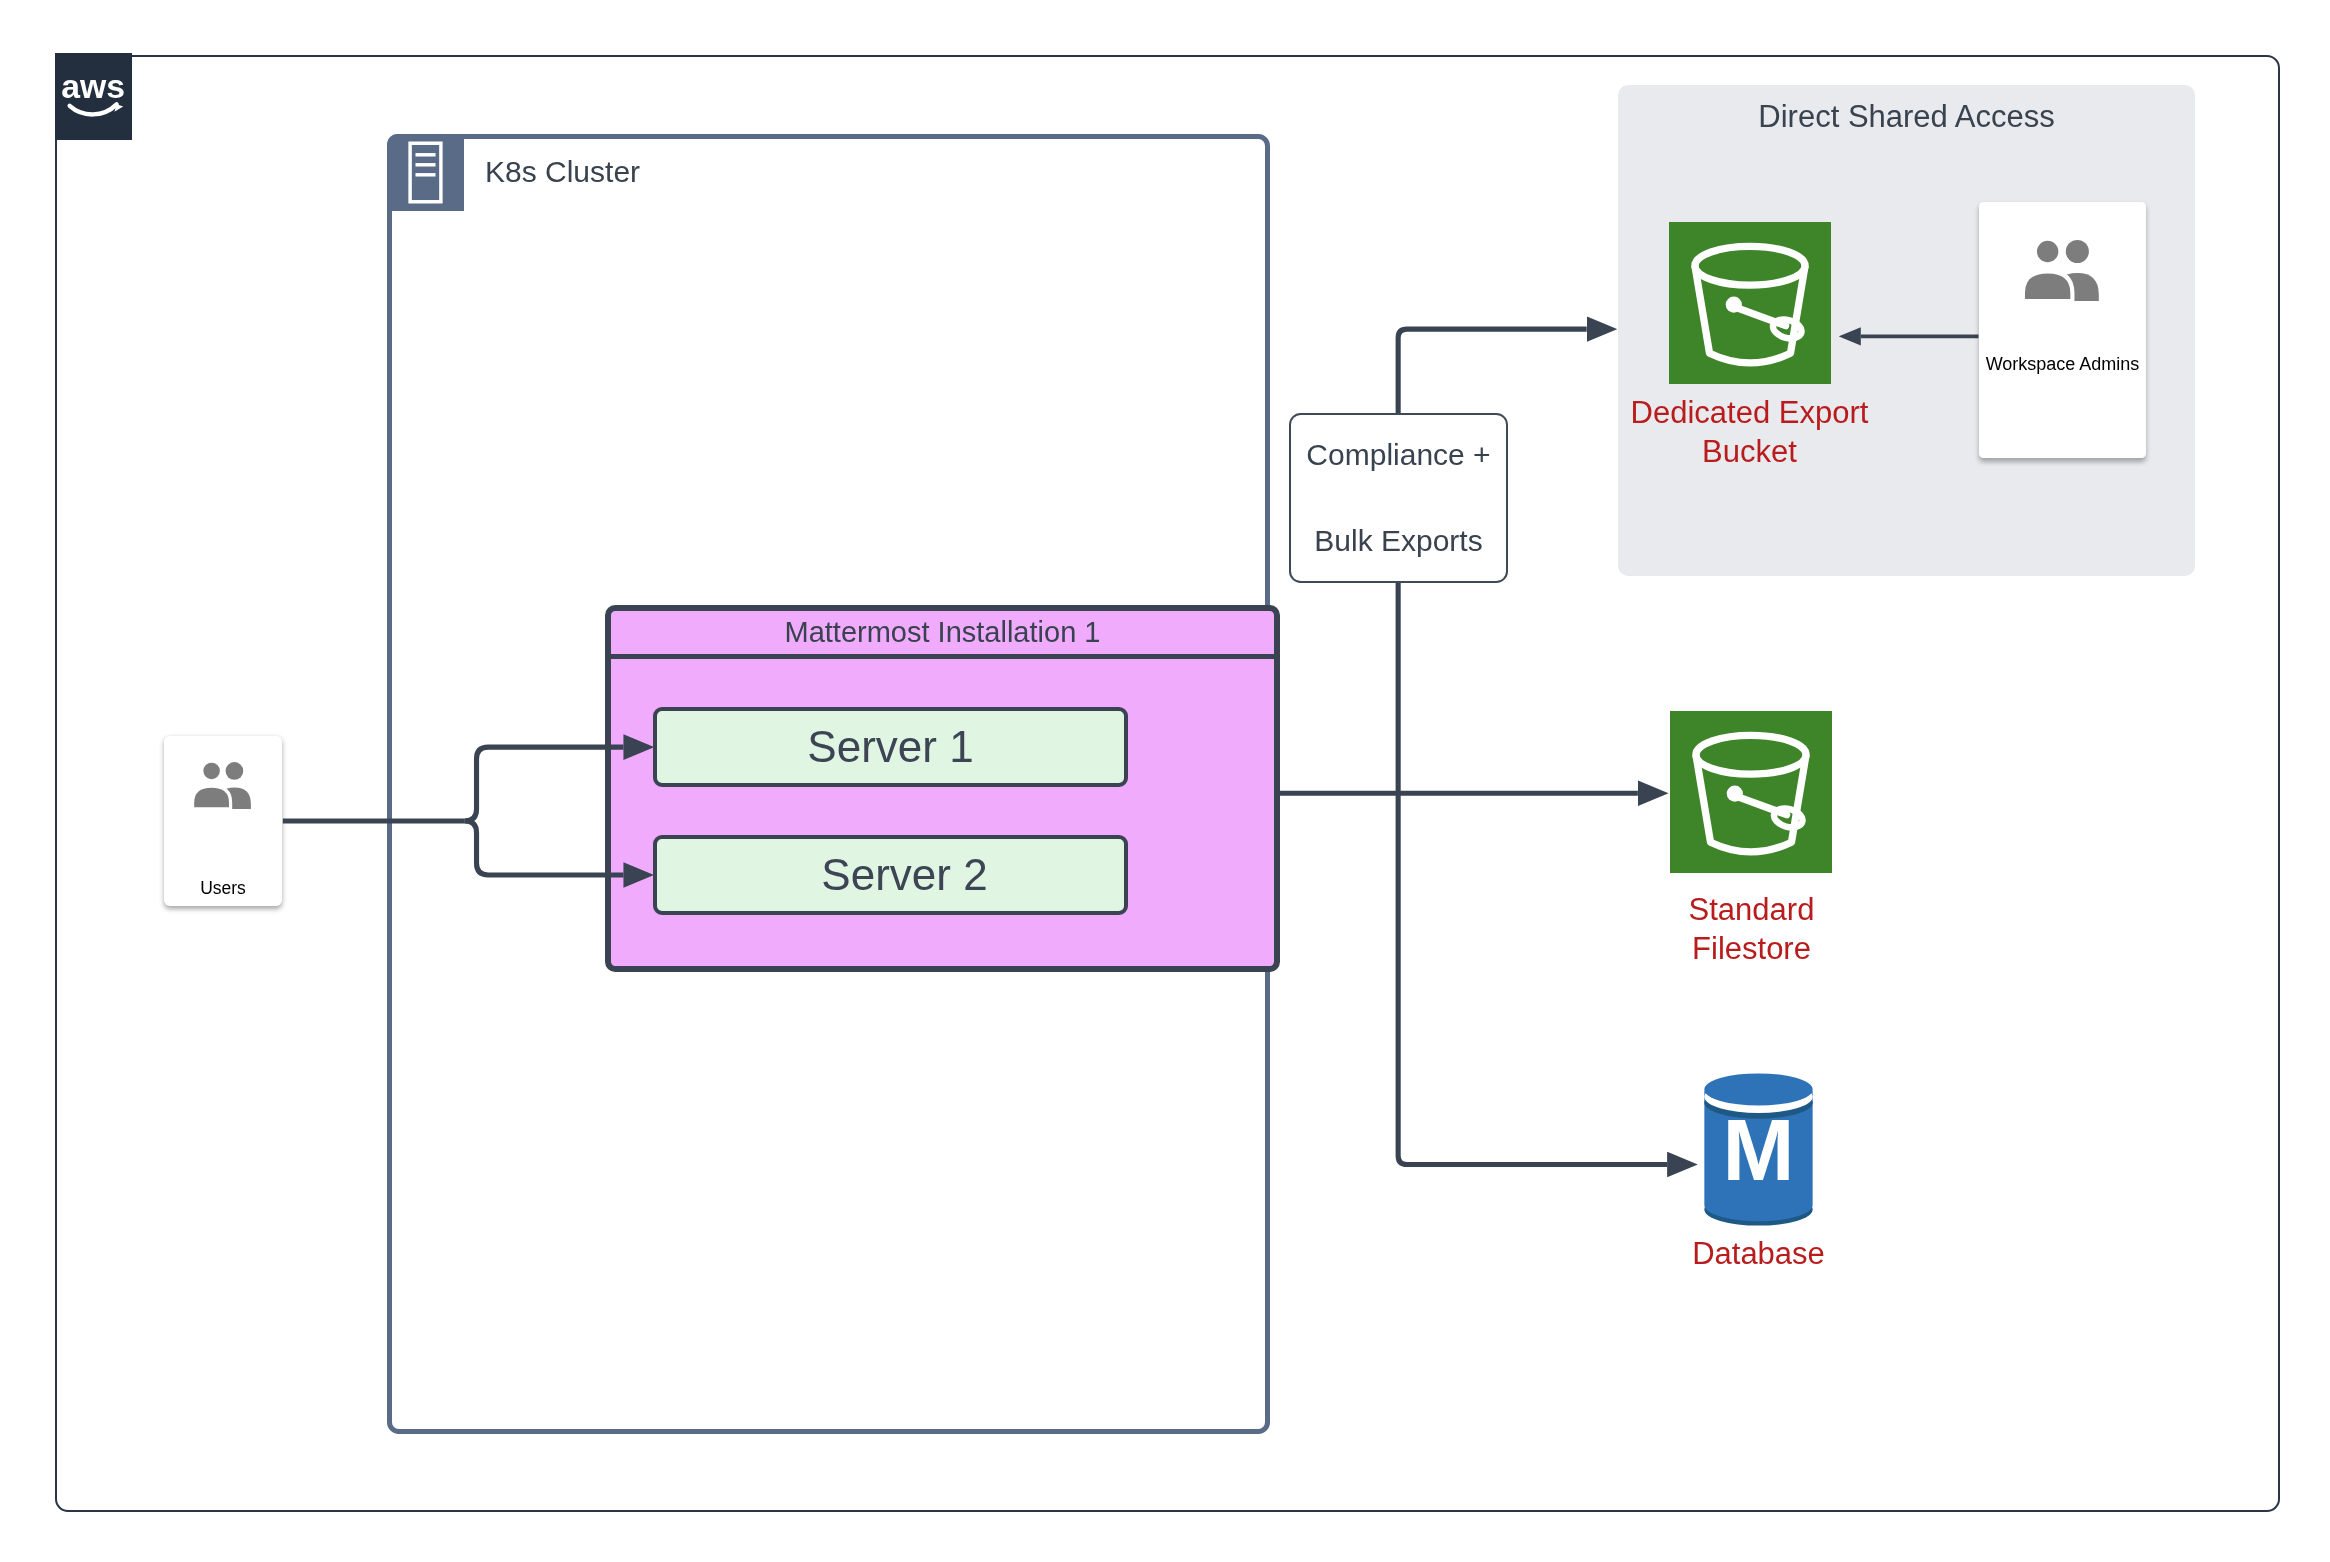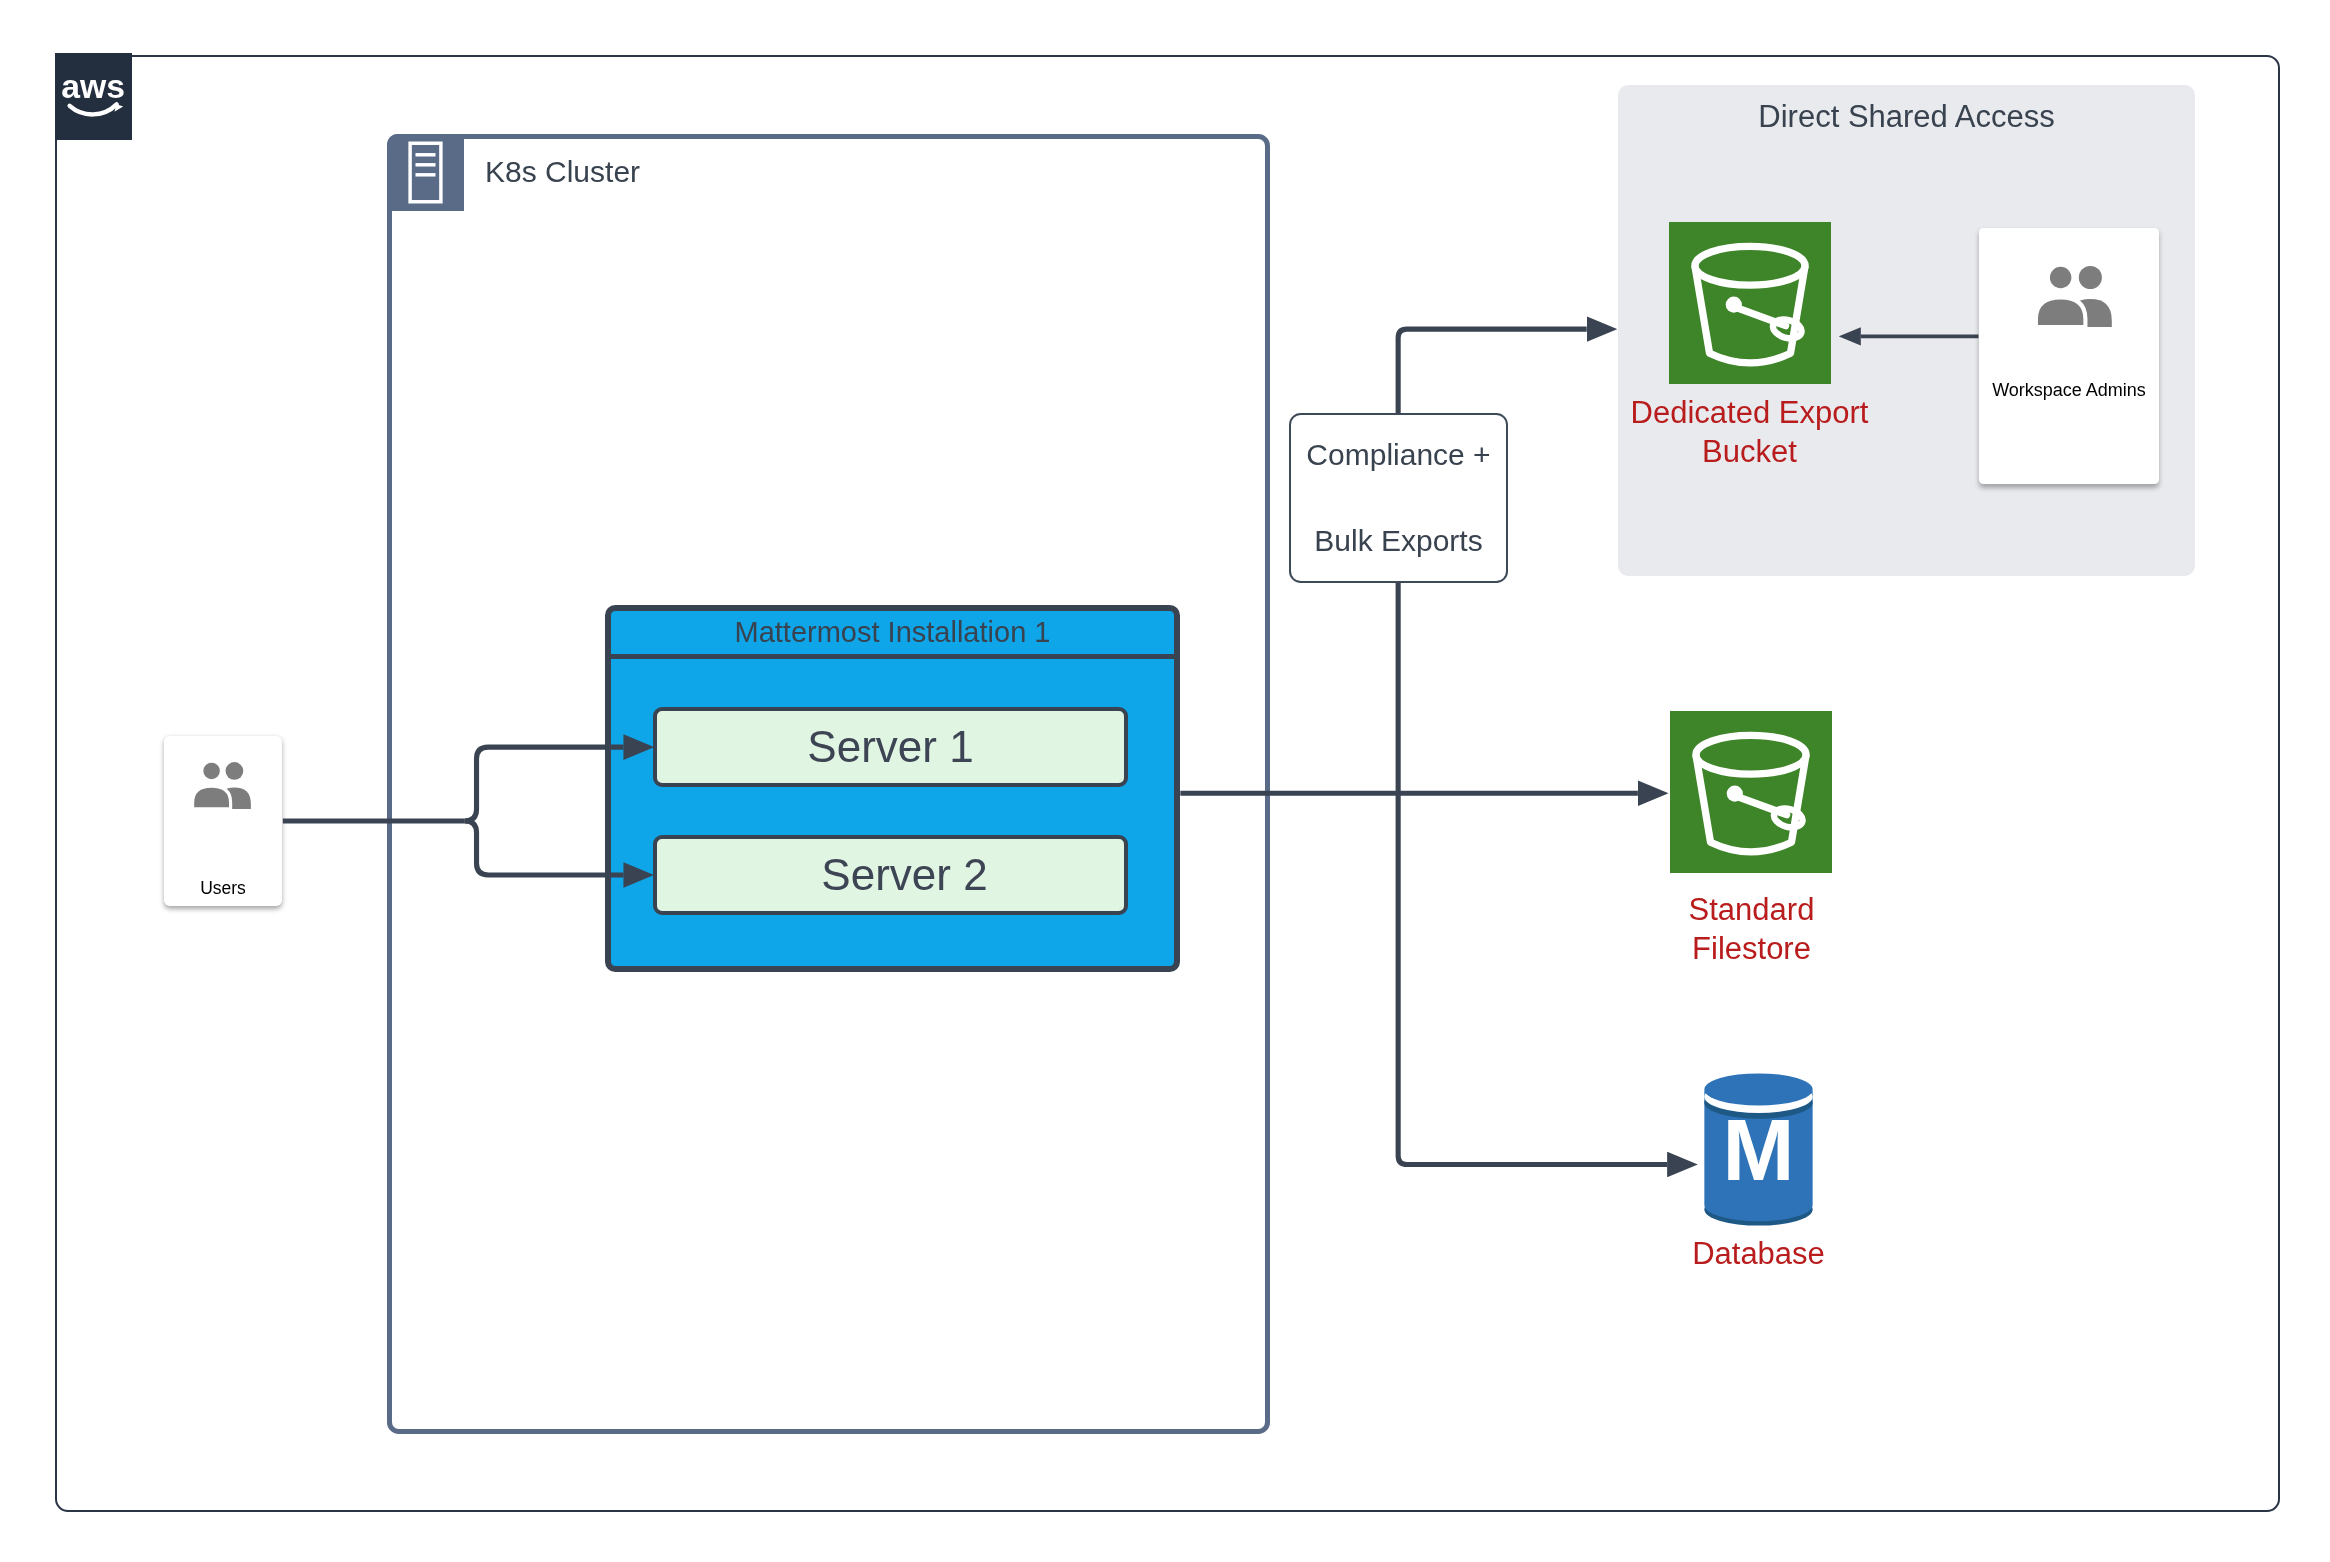--- a/index.html
+++ b/index.html
@@ -16,21 +16,21 @@
            border-radius:11.7px;z-index:1;background:transparent;}
   #k8s-corner{left:387px;top:134px;width:77px;height:77px;background:#5A6B87;
               border-radius:10.2px 0 0 0;z-index:2;}
   #k8s-label{left:485px;top:154px;font-size:30px;line-height:35px;color:#39434F;z-index:2;}
   
   #users-card{left:164px;top:736px;width:118px;height:170px;background:#fff;border-radius:5.8px;
               box-shadow:0 2.9px 5.1px rgba(0,0,0,0.35);z-index:3;}
   #users-card .person-people{margin:20.5px auto 0 auto;display:block;width:76px;height:57px;}
   #users-label{position:absolute;left:0;right:0;top:118px;text-align:center;font-size:17.5px;color:#000;margin-top:24px;}
   
-  #mm-box{left:605px;top:605px;width:575px;height:367px;background:#0ea5e9;border:6.6px solid #3A4351;
+  #mm-box{left:605px;top:605px;width:675px;height:367px;background:#f0abfc;border:6.6px solid #3A4351;
           border-radius:10.2px;z-index:3;box-sizing:border-box;}
   #mm-title{position:absolute;left:0;right:0;top:0;height:43px;border-bottom:5.8px solid #3A4351;
             text-align:center;font-size:29px;line-height:43px;color:#39434F;}
   .server-box{position:absolute;left:42px;width:475px;height:80px;background:#E1F5E3;
               border:4.4px solid #3A4351;border-radius:9px;box-sizing:border-box;
               text-align:center;font-size:44px;color:#3D4554;display:flex;
               align-items:center;justify-content:center;}
   #server-1{top:96px;}
   #server-2{top:224px;padding-left:28px;}
   
@@ -45,22 +45,22 @@
              color:#39434F;z-index:2;}
   
   .bucket-tile{width:162px;height:162px;background:#3E8429;z-index:3;}
   #dedicated-bucket{left:1669px;top:222px;}
   #standard-bucket{left:1670px;top:711px;}
   .tile-label{text-align:center;font-size:31px;line-height:39px;color:#b91c1c;z-index:3;}
   #dedicated-label{left:1567px;top:393px;width:365px;}
   #standard-label{left:1569px;top:890px;width:365px;}
   #database-label{left:1576px;top:1234px;width:365px;}
   
-  #admins-card{left:1979px;top:228px;width:167px;height:256px;background:#fff;border-radius:4.4px;
-               box-shadow:0 3.7px 5.8px rgba(0,0,0,0.3);z-index:3;padding-left:13px;}
+  #admins-card{left:1979px;top:202px;width:167px;height:256px;background:#fff;border-radius:4.4px;
+               box-shadow:0 3.7px 5.8px rgba(0,0,0,0.3);z-index:3;}
   #admins-card .person-people{margin:31px auto 0 auto;display:block;width:99px;height:75px;}
   #admins-label{position:absolute;left:-7.3px;right:-7.3px;top:152px;text-align:center;
                 font-size:18px;color:#000;}
   
   #database-icon{left:1697px;top:1069px;width:123px;height:161px;z-index:3;}
   
   #svg-low{left:0;top:0;width:2330px;height:1563px;z-index:2;pointer-events:none;}
   #svg-high{left:0;top:0;width:2330px;height:1563px;z-index:4;pointer-events:none;}
   .conn{stroke:#3A4351;stroke-width:7;fill:none;stroke-linecap:butt;}
   .conn-thin{stroke:#3A4351;stroke-width:5;fill:none;}

